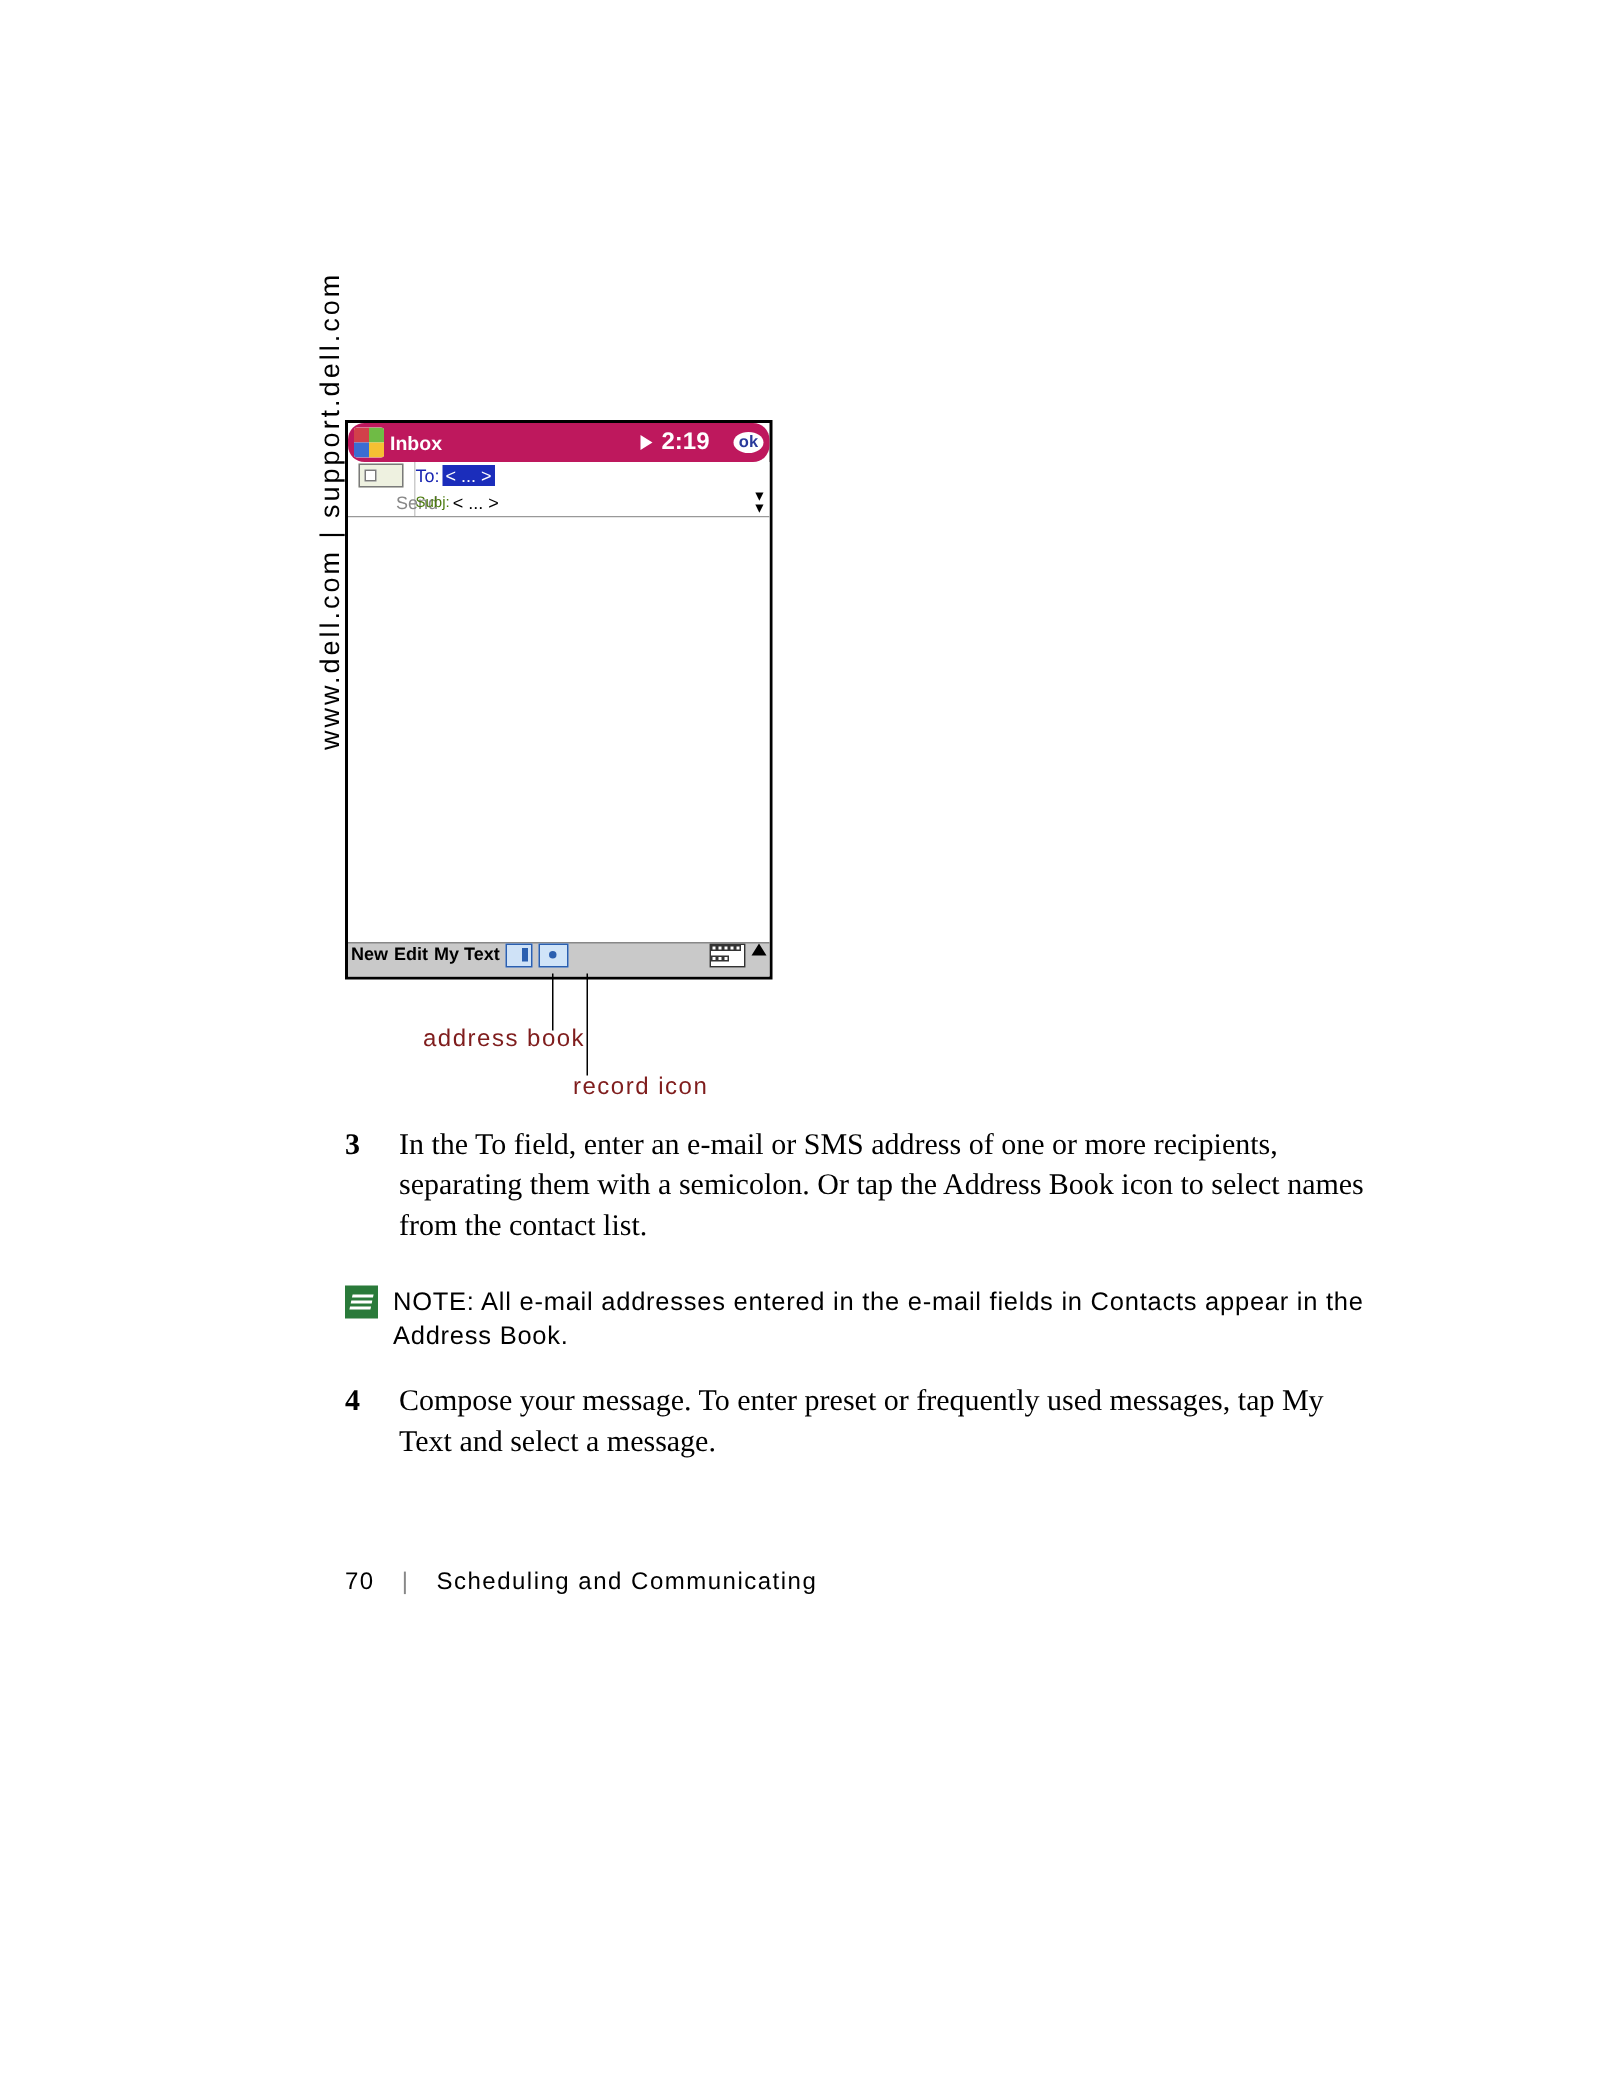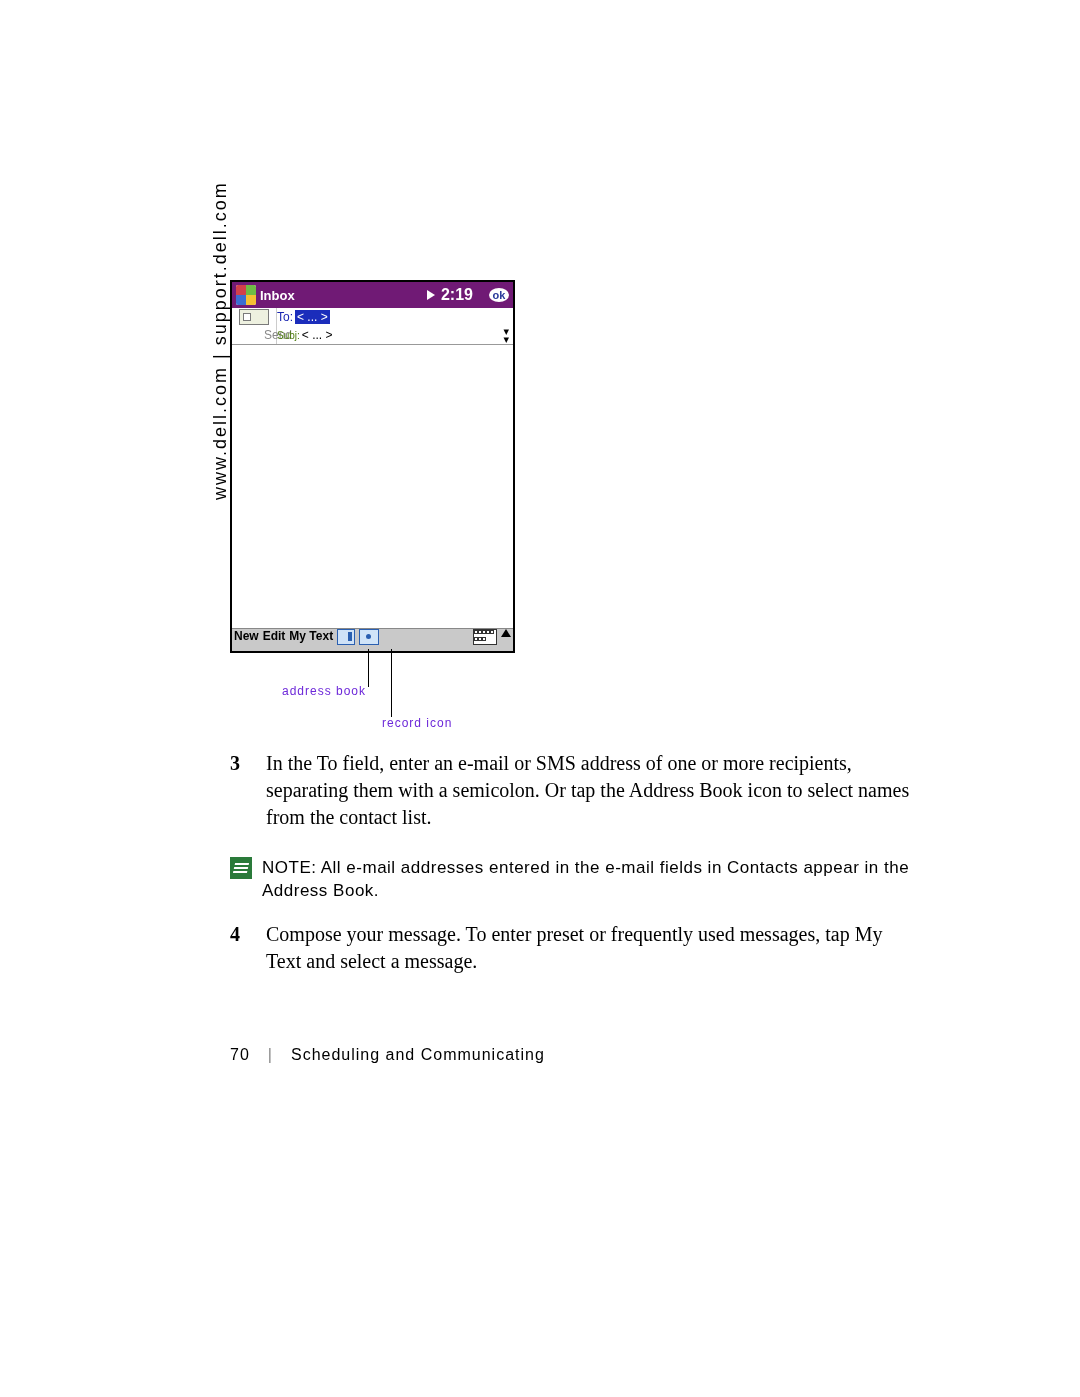--- a/index.html
+++ b/index.html
@@ -39,28 +39,29 @@
     height: 369px;
     border: 2px solid #000;
     background: #fff;
     font-family: Tahoma, Arial, sans-serif;
     font-size: 12px;
     display: flex;
     flex-direction: column;
   }
   .titlebar {
     height: 26px;
-    background: #701a75;
+    background: #be185d;
     display: flex;
     align-items: center;
     color: #fff;
     font-weight: bold;
     font-size: 13px;
     gap: 4px;
     padding: 0 4px;
+    border-radius: 11px;
   }
   .start-icon {
     width: 20px; height: 20px;
     background: #fff;
     border-radius: 2px;
     display: flex;
     flex-wrap: wrap;
     overflow: hidden;
   }
   .start-icon span { width:10px; height:10px; }
@@ -200,23 +201,23 @@
   }
   
   .callout-line {
     position:absolute;
     background:#000;
     width:1px;
   }
   .callout-label {
     position:absolute;
     font-family: Arial, Helvetica, sans-serif;
-    font-size: 12px;
+    font-size: 16px;
     letter-spacing: 1px;
-    color:#6d28d9;
+    color:#7f1d1d;
   }
   
   .body-text {
     position:absolute;
     left:230px;
     top:750px;
     width:680px;
     font-family: Georgia, 'Times New Roman', serif;
     font-size: 20px;
     line-height: 1.35;

